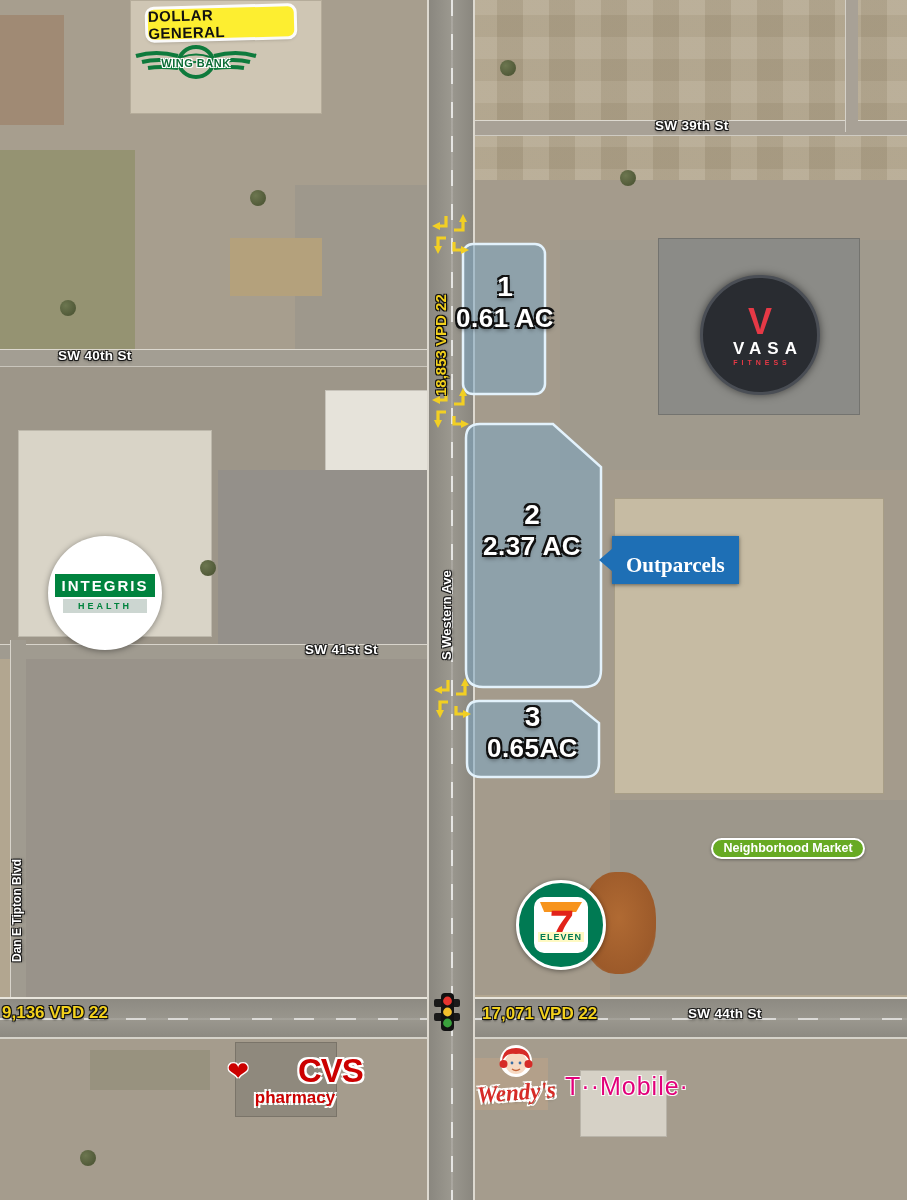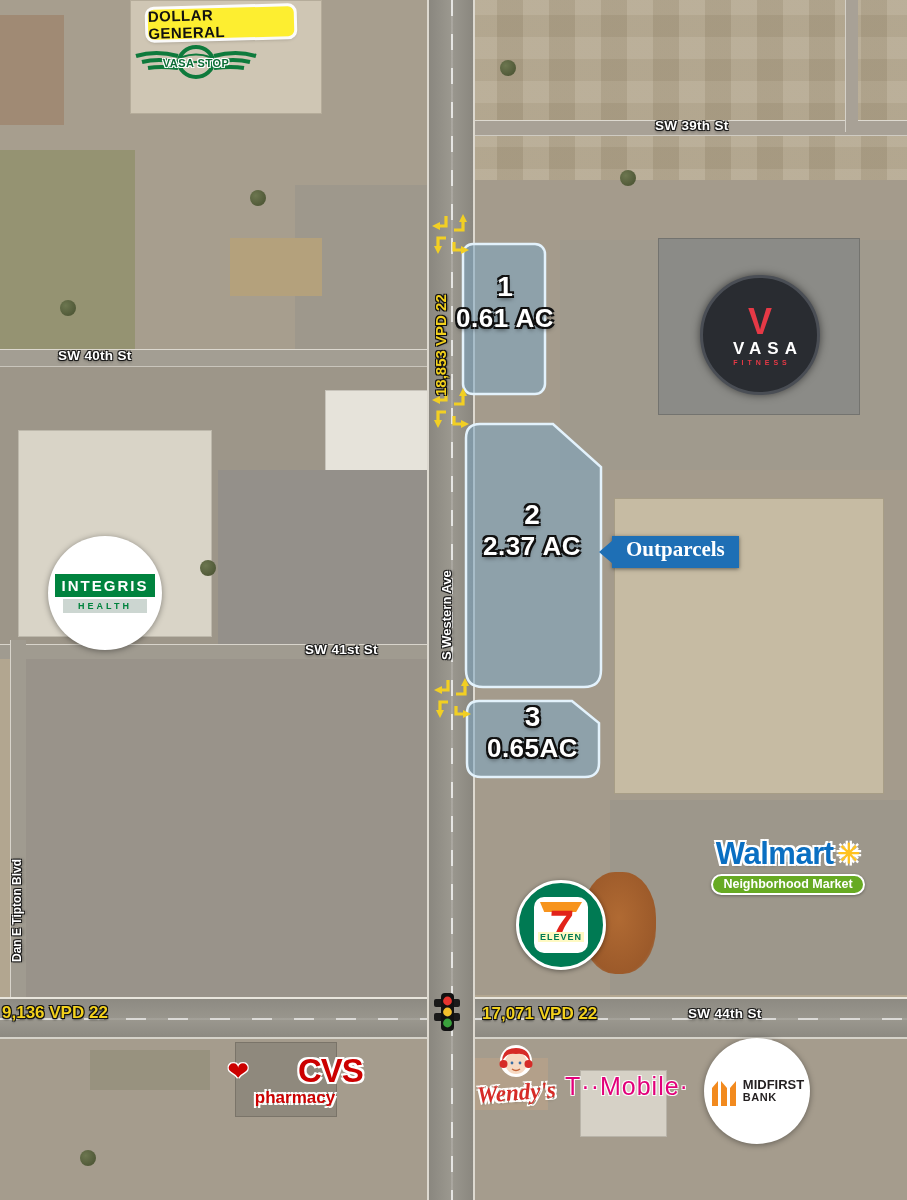--- a/index.html
+++ b/index.html
@@ -45,21 +45,21 @@
   .vlabel{position:absolute;z-index:6;transform:rotate(-90deg);transform-origin:0 0;white-space:nowrap;}
   .vpd{font-size:15px;}
   
   .parcel-label{position:absolute;z-index:6;display:flex;flex-direction:column;align-items:center;gap:2px;}
   .parcel-label .num{font-size:28px;line-height:30px;}
   .parcel-label .ac{font-size:26px;line-height:28px;letter-spacing:.5px;}
   .parcel-label .o-dark{text-shadow:-2px -2px 0 #101010,2px -2px 0 #101010,-2px 2px 0 #101010,2px 2px 0 #101010,0 3px 4px rgba(0,0,0,.5);}
   
   #callout{position:absolute;left:612px;top:536px;z-index:6;background:var(--callout-blue);
     color:#fff;font-family:"Liberation Serif",serif;font-weight:bold;font-size:21px;
-    padding:1px 14px 6px;box-shadow:0 1px 4px rgba(0,0,0,.5);}
+    padding:17px 14px 6px;box-shadow:0 1px 4px rgba(0,0,0,.5);}
   #callout::before{content:"";position:absolute;left:-13px;top:50%;margin-top:-12px;
     border-top:12px solid transparent;border-bottom:12px solid transparent;
     border-right:14px solid var(--callout-blue);}
   
   .logo{position:absolute;z-index:6;display:flex;flex-direction:column;align-items:center;}
   #logo-dg{left:148px;top:8px;width:146px;height:30px;background:var(--dg-yellow);
     border-radius:6px;box-shadow:0 0 0 3px rgba(255,255,255,.95),0 2px 4px rgba(0,0,0,.4);
     justify-content:center;transform:rotate(-1.5deg);}
   #logo-dg span{color:#111;font-weight:800;font-size:15px;letter-spacing:.5px;}
   #logo-ws{left:128px;top:40px;width:136px;height:46px;justify-content:center;}
@@ -228,39 +228,35 @@
 
   <div class="logo" id="logo-ws">
     <svg width="136" height="46" viewBox="0 0 136 46">
       <g style="stroke:var(--ws-green);fill:none;">
         <ellipse cx="68" cy="22" rx="17" ry="15" stroke-width="4"></ellipse>
         <path d="M54,17 Q68,12 82,17 M53,24 Q68,20 83,24" stroke-width="2"></path>
         <path d="M50,16 Q28,10 8,16 M50,22 Q30,18 14,22 M50,28 Q32,26 20,28" stroke-width="4"></path>
         <path d="M86,16 Q108,10 128,16 M86,22 Q106,18 122,22 M86,28 Q104,26 116,28" stroke-width="4"></path>
       </g>
     </svg>
-    <span class="ws-text">VASA STOP</span>
+    <span class="ws-text">WING BANK</span>
   </div>
 
   <div class="logo circle" id="logo-vasa">
     <span class="v">V</span>
     <span class="name">VASA</span>
     <span class="fit">FITNESS</span>
   </div>
 
   <div class="logo circle" id="logo-integris">
     <span class="band1">INTEGRIS</span>
     <span class="band2">HEALTH</span>
   </div>
 
   <div class="logo" id="logo-walmart">
-    <div class="row">
-      <span class="wm-name">Walmart</span>
-      <span class="wm-spark">✳</span>
-    </div>
     <span class="wm-pill">Neighborhood Market</span>
   </div>
 
   <div class="logo circle" id="logo-7e">
     <div class="se-card">
       <div class="se-stripe"></div>
       <div class="se-seven">7</div>
       <div class="se-eleven"><span>ELEVEN</span></div>
     </div>
   </div>
@@ -284,29 +280,14 @@
       <circle cx="24" cy="21" r="1.4" fill="#3a6ea5"></circle>
       <path d="M16,27 Q20,30 24,27" stroke="#c4663a" stroke-width="1.4" fill="none"></path>
     </svg>
     <span class="name">Wendy's</span>
   </div>
 
   <div class="logo" id="logo-tmobile">
     <span class="name">T··Mobile·</span>
   </div>
 
-  <div class="logo circle" id="logo-mf">
-    <div class="row">
-      <svg width="28" height="30" viewBox="0 0 28 30">
-        <g style="fill:var(--mf-orange);">
-          <polygon points="2,30 2,12 8,5 8,30"></polygon>
-          <polygon points="11,30 11,5 17,12 17,30"></polygon>
-          <polygon points="20,30 20,12 26,5 26,30"></polygon>
-        </g>
-      </svg>
-      <div class="col">
-        <span class="l1">MIDFIRST</span>
-        <span class="l2">BANK</span>
-      </div>
-    </div>
-  </div>
 
 </div>
 
 </body></html>

